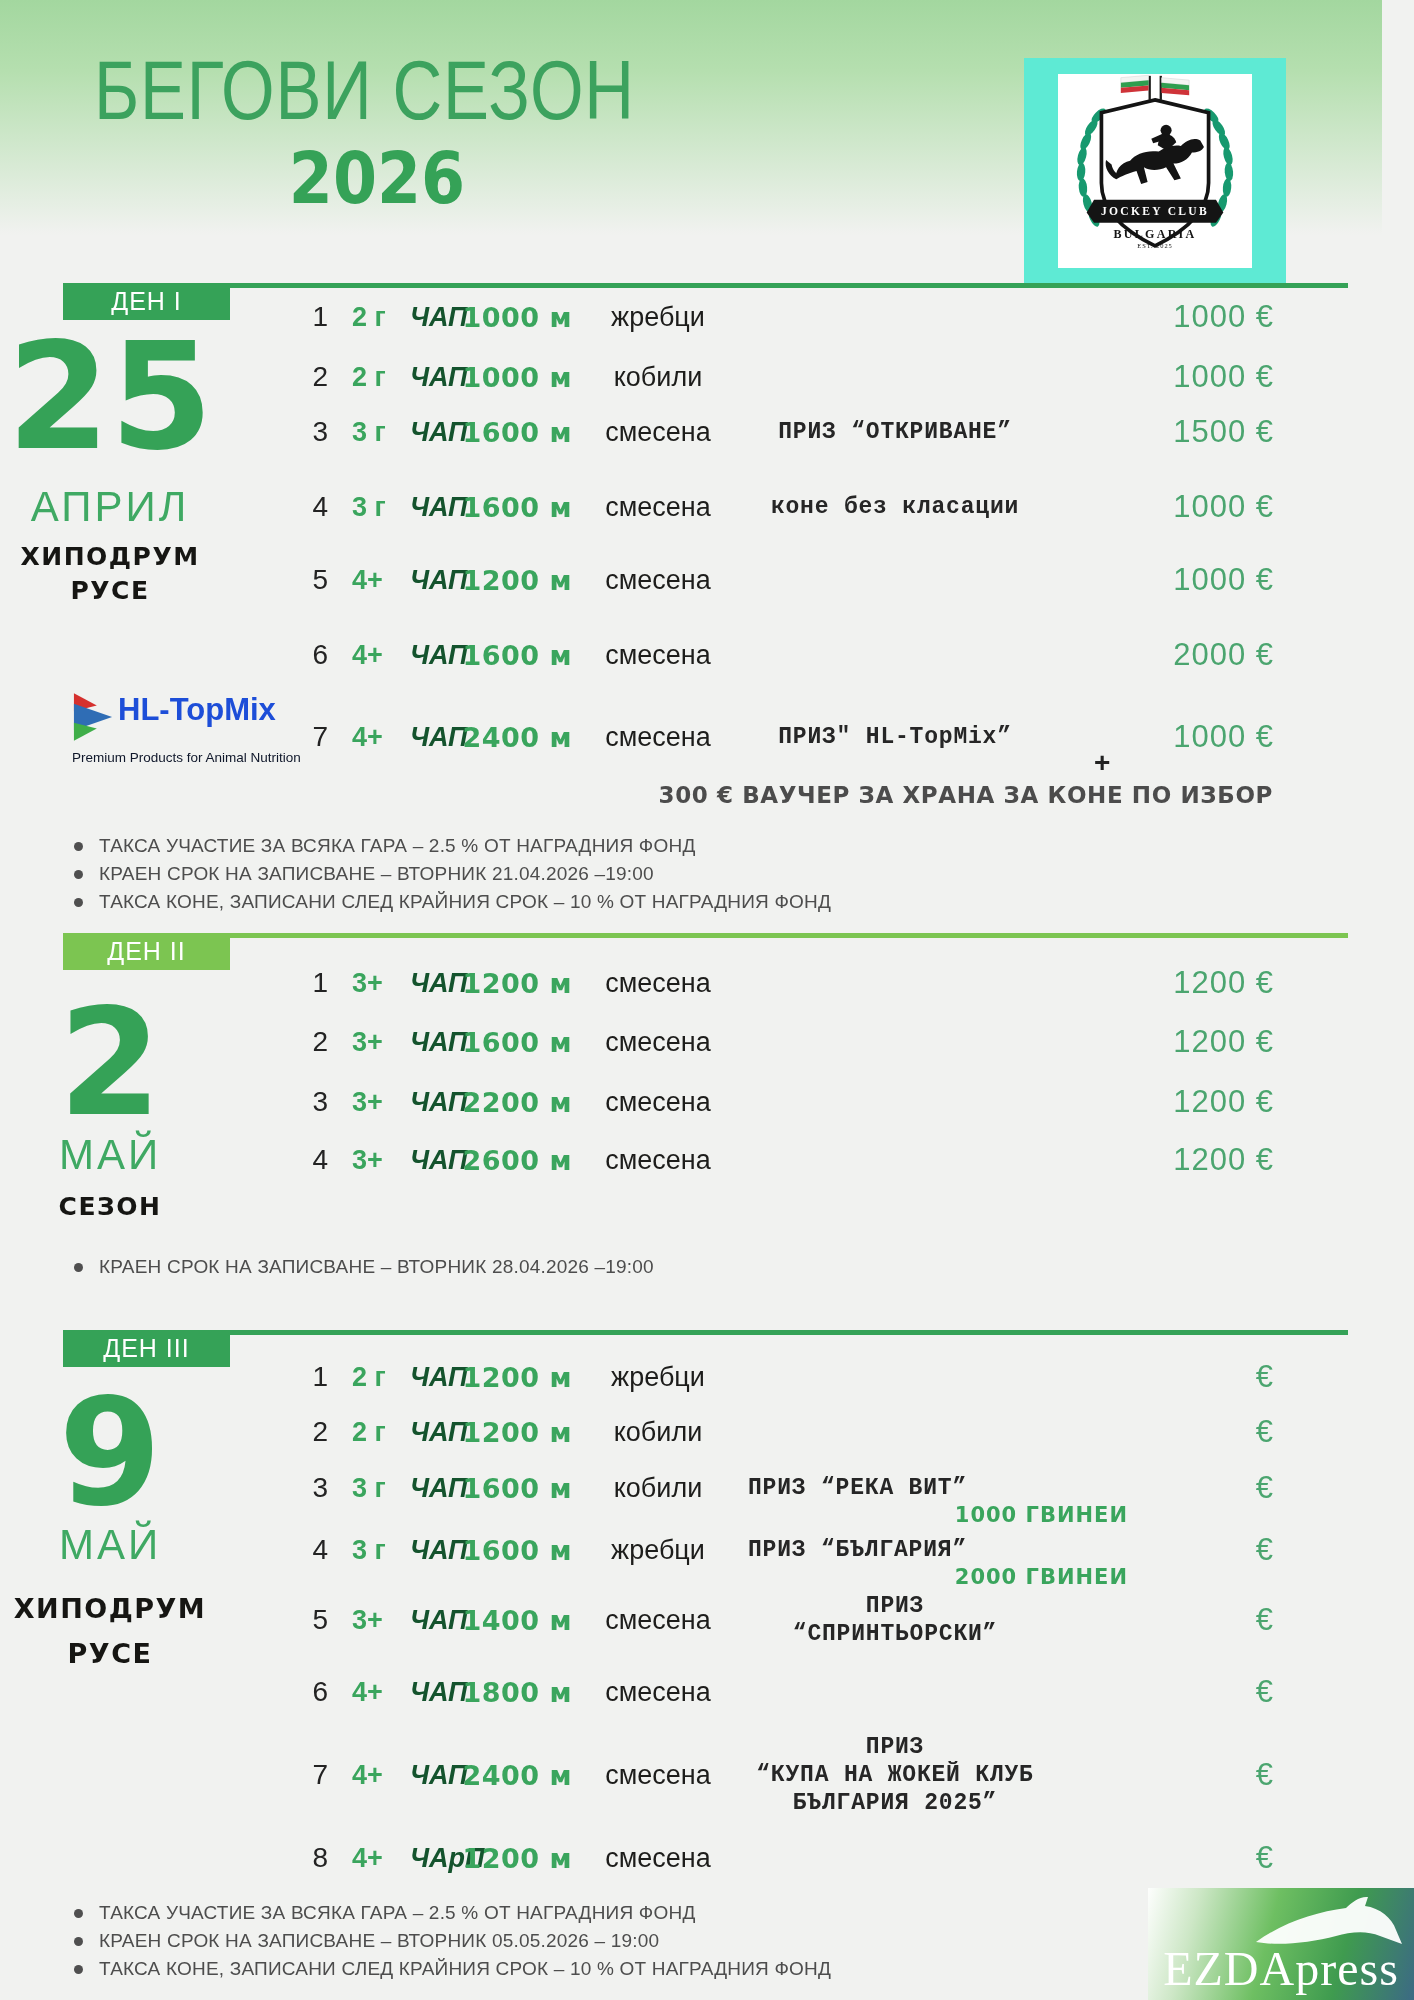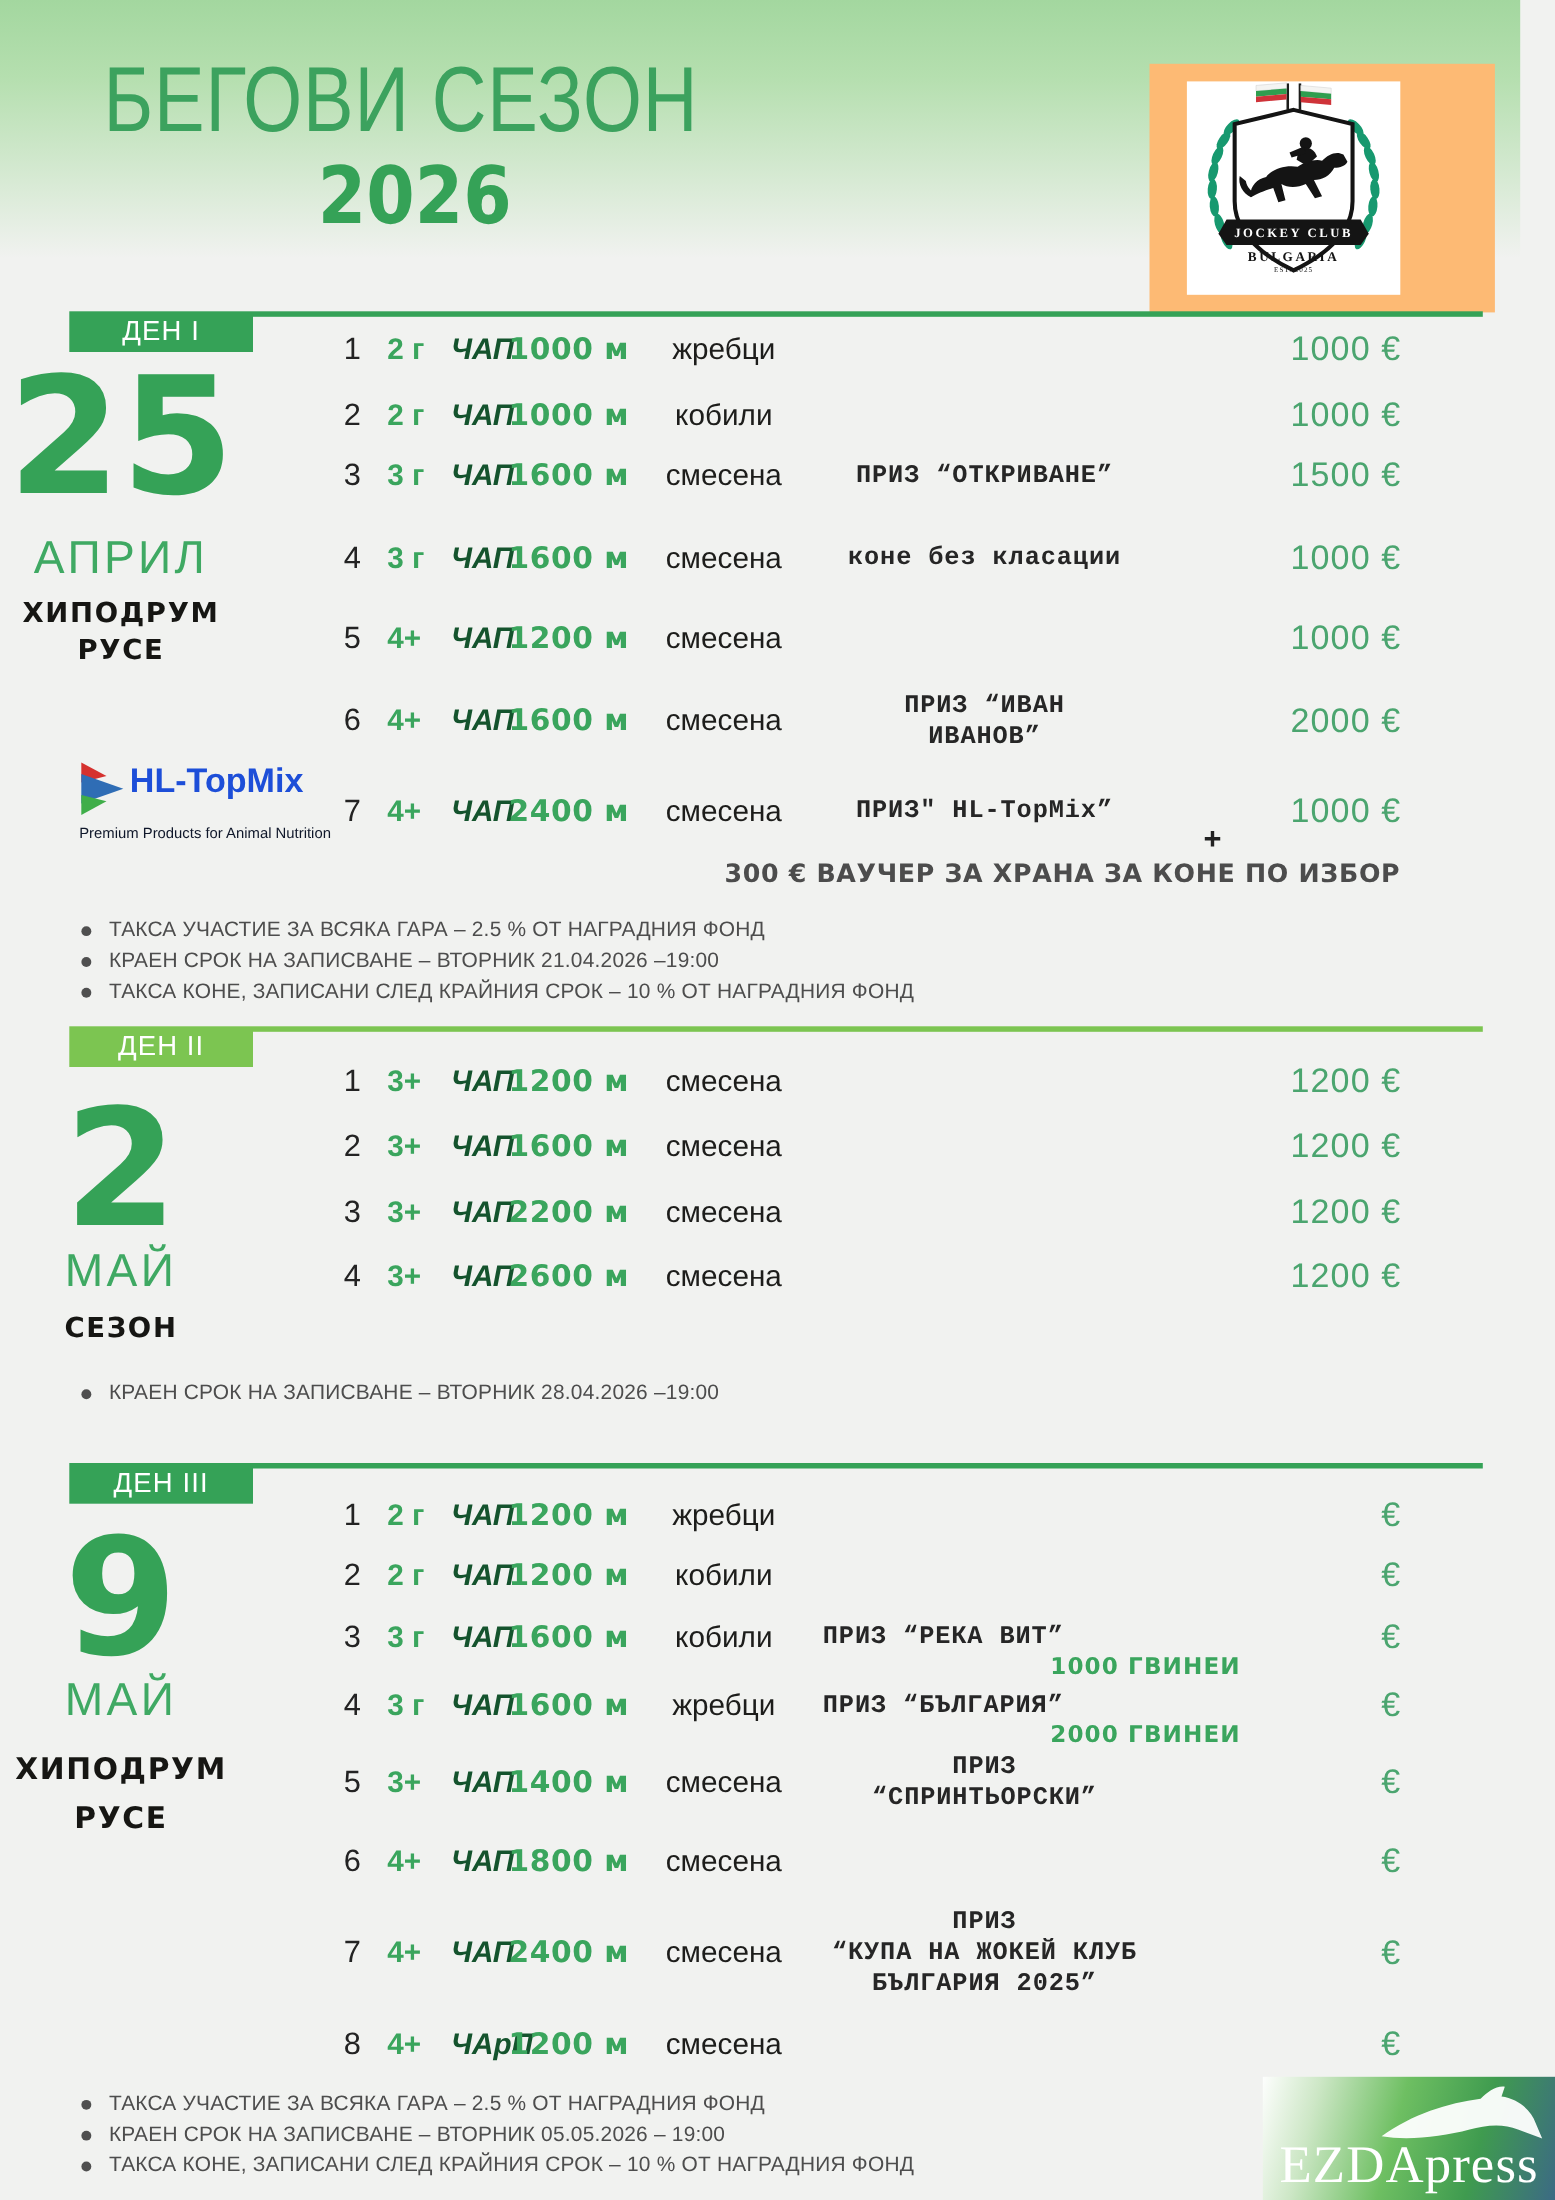--- a/index.html
+++ b/index.html
@@ -11,21 +11,21 @@
     background:linear-gradient(180deg,#a3d79f 0%,#b5dfaf 30%,rgba(241,242,240,0) 100%);}
 
   
   .title{position:absolute;left:94px;top:42px;font-size:84px;color:#3ca25e;
     letter-spacing:1px;transform:scaleX(.82);transform-origin:left top;white-space:nowrap;}
   .year{position:absolute;left:232px;top:136px;width:290px;text-align:center;
     font-family:"DejaVu Sans",sans-serif;font-weight:700;font-size:72px;color:#35a257;
     transform:scaleX(.88);transform-origin:center top;}
 
   
-  .club{position:absolute;left:1045px;top:58px;width:314px;height:226px;background:#fdba74;}
+  .club{position:absolute;left:1024px;top:58px;width:262px;height:226px;background:#5eead4;}
   .club-inner{position:absolute;left:34px;top:16px;width:194px;height:194px;background:#ffffff;}
   .club-inner svg{width:100%;height:100%;}
 
   
   .day-host{position:absolute;left:0;width:1414px;}
   .d0{top:283px;height:560px;}
   .d1{top:933px;height:290px;}
   .d2{top:1330px;height:580px;}
   .day-bar{position:absolute;left:63px;top:0;width:167px;height:37px;background:#35a257;
     display:flex;align-items:center;justify-content:center;color:#fff;font-size:25px;letter-spacing:1px;}
@@ -216,24 +216,20 @@
         <span class="cell c-dist">1200 м</span>
         <span class="cell c-cat">смесена</span>
         <span class="cell c-amt">1000 €</span>
       </div>
       <div class="race-row r5">
         <span class="cell c-no">6</span>
         <span class="cell c-age">4+</span>
         <span class="cell c-type">ЧАП</span>
         <span class="cell c-dist">1600 м</span>
         <span class="cell c-cat">смесена</span>
-        <span class="cell c-prize">
-          <span class="prize-main">ПРИЗ “ИВАН
-ИВАНОВ”</span>
-        </span>
         <span class="cell c-amt">2000 €</span>
       </div>
       <div class="race-row r6">
         <span class="cell c-no">7</span>
         <span class="cell c-age">4+</span>
         <span class="cell c-type">ЧАП</span>
         <span class="cell c-dist">2400 м</span>
         <span class="cell c-cat">смесена</span>
         <span class="cell c-prize">
           <span class="prize-main">ПРИЗ" HL-TopMix”</span>

